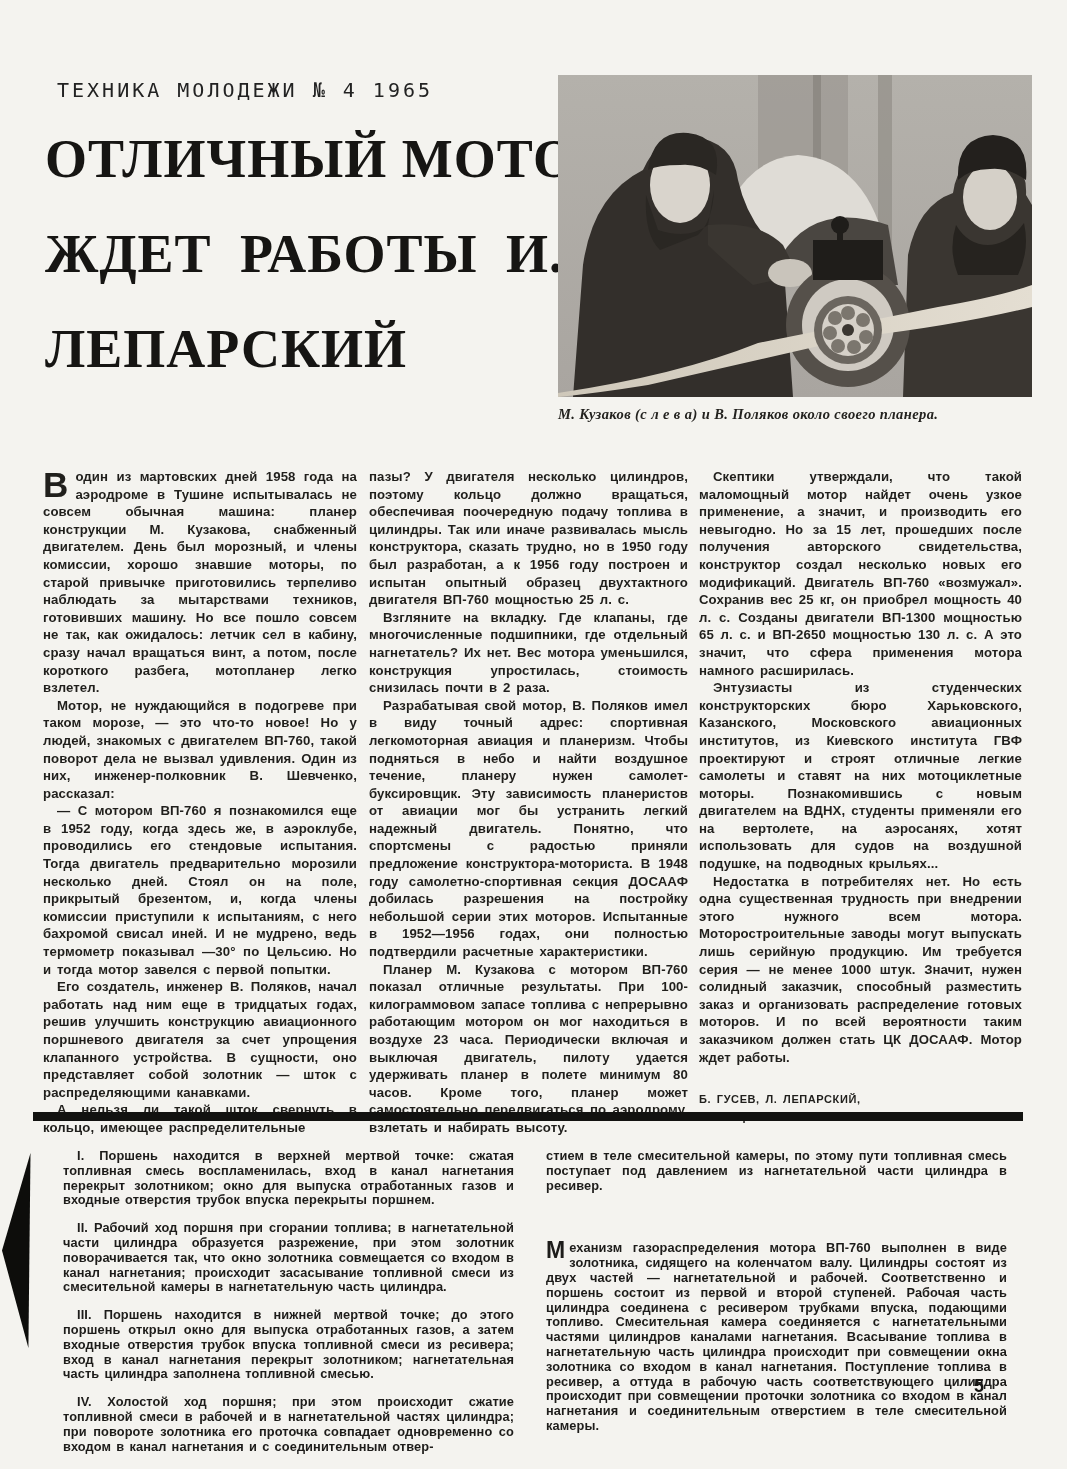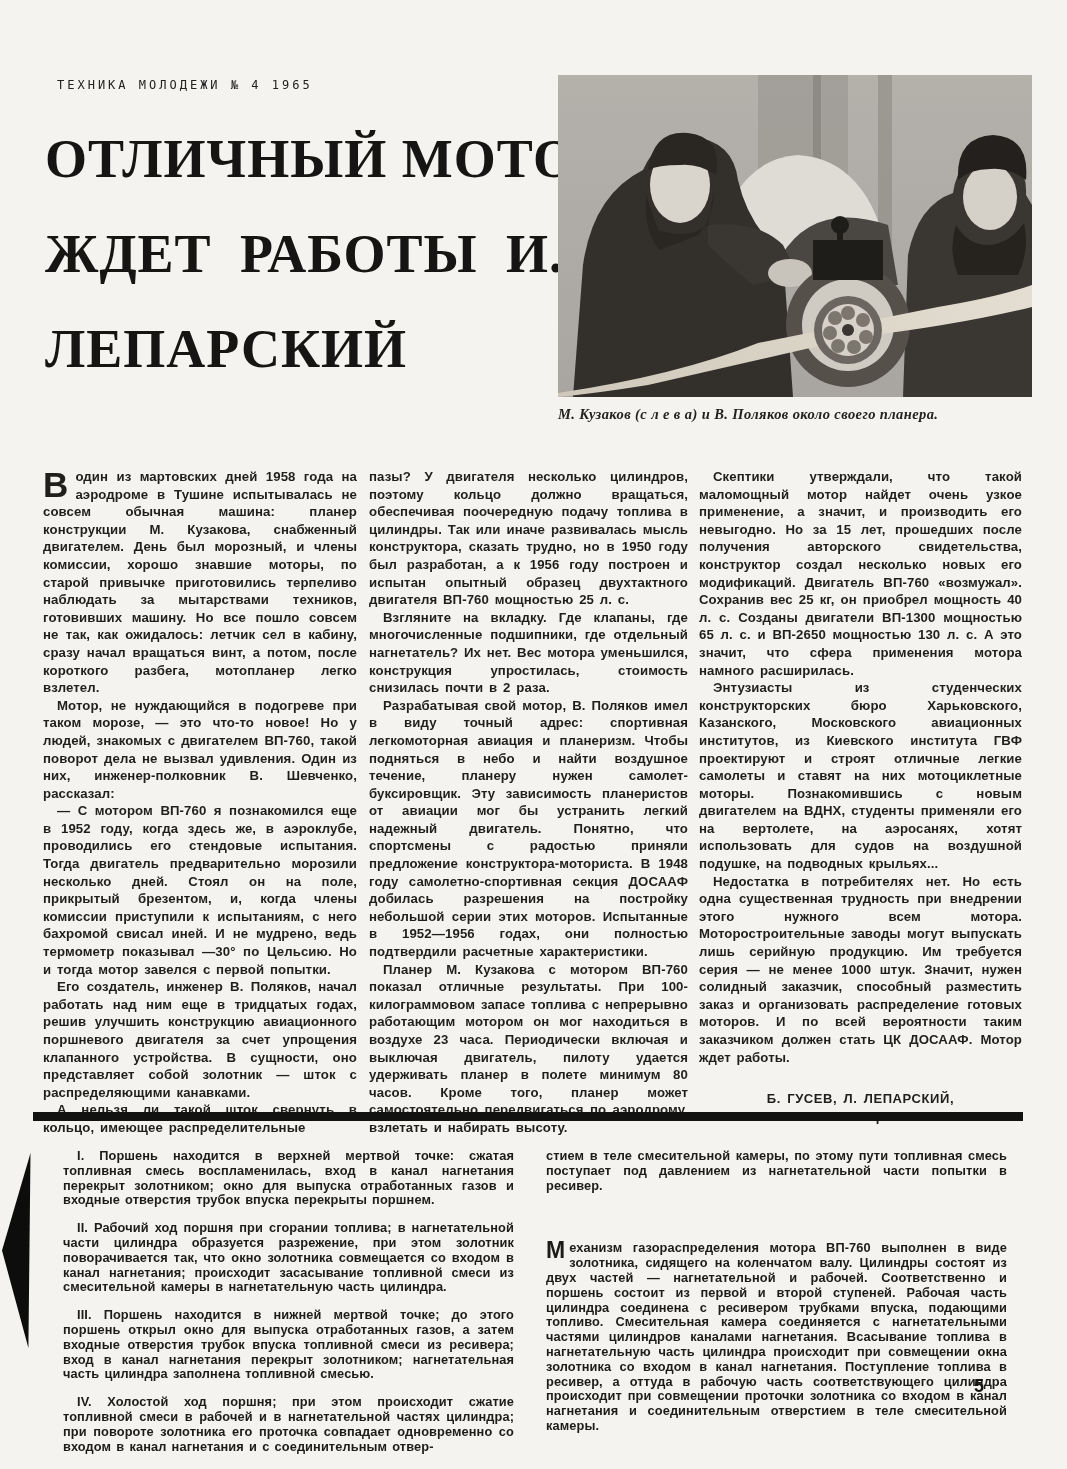--- a/index.html
+++ b/index.html
@@ -1,39 +1,39 @@
 <!DOCTYPE html>
 <html><head>
 <meta charset="utf-8">
 <style>
   html,body{margin:0;padding:0;background:#888;}
   .page{position:relative;width:1067px;height:1469px;background:#f4f3ef;overflow:hidden;
         font-family:"Liberation Sans",sans-serif;color:#1c1b19;}
   .magline{position:absolute;left:57px;top:78px;font-family:"DejaVu Sans Mono",monospace;
-           font-size:12px;letter-spacing:3px;color:#222;}
+           font-size:20px;letter-spacing:3px;color:#222;}
   .headline{position:absolute;left:45px;top:112px;width:515px;
             font-family:"Liberation Serif",serif;font-weight:700;font-size:54px;
             color:#161513;letter-spacing:1px;}
   .headline .hline{height:95px;line-height:95px;white-space:nowrap;}
   .headline .hline.sp{word-spacing:14px;}
   .photo{position:absolute;left:558px;top:75px;width:474px;height:322px;background:#b9b6b1;}
   .photo svg{display:block;}
   .caption{position:absolute;left:558px;top:406px;width:474px;text-align:left;
            font-family:"Liberation Serif",serif;font-style:italic;font-weight:700;
            font-size:14.5px;letter-spacing:.4px;color:#23221f;}
   .col{position:absolute;top:468px;text-align:justify;font-size:13.2px;line-height:17.6px;
        font-weight:700;letter-spacing:.1px;word-spacing:2px;color:#201f1c;}
   .col p{margin:0;text-indent:14px;}
   .col p.noindent{text-indent:0;}
   .c1{left:43px;width:314px;}
   .c2{left:369px;width:319px;}
   .c3{left:699px;width:323px;}
   .dropcap{float:left;font-size:35px;line-height:29px;font-weight:900;padding:2px 7px 0 0;
            font-family:"Liberation Sans",sans-serif;}
-  .byline{margin-top:24px;text-align:center;font-size:13px;line-height:18px;
+  .byline{margin-top:24px;text-align:left;font-size:11px;line-height:18px;
           letter-spacing:.6px;font-weight:700;}
   .rule{position:absolute;left:33px;top:1112px;width:990px;height:9px;background:#121210;}
   .fcol{position:absolute;top:1136px;text-align:justify;font-size:12.8px;line-height:14.8px;
         font-weight:700;letter-spacing:.1px;word-spacing:1.5px;color:#1d1c1a;}
   .fcol p{margin:13px;text-indent:14px;}
   .fcol p.noindent{text-indent:0;}
   .fl{left:50px;width:477px;}
   .fr{left:533px;width:487px;}
   .fr .gap{height:22px;}
   .mdrop{float:left;font-size:23px;line-height:17px;font-weight:900;padding:1px 4px 0 0;}
@@ -140,20 +140,20 @@
   <div class="arrow2"></div>
 
   <div class="fcol fl">
     <p>I. Поршень находится в верхней мертвой точке: сжатая топливная смесь воспламенилась, вход в канал нагнетания перекрыт золотником; окно для выпуска отработанных газов и входные отверстия трубок впуска перекрыты поршнем.</p>
     <p>II. Рабочий ход поршня при сгорании топлива; в нагнетательной части цилиндра образуется разрежение, при этом золотник поворачивается так, что окно золотника совмещается со входом в канал нагнетания; происходит засасывание топливной смеси из смесительной камеры в нагнетательную часть цилиндра.</p>
     <p>III. Поршень находится в нижней мертвой точке; до этого поршень открыл окно для выпуска отработанных газов, а затем входные отверстия трубок впуска топливной смеси из ресивера; вход в канал нагнетания перекрыт золотником; нагнетательная часть цилиндра заполнена топливной смесью.</p>
     <p>IV. Холостой ход поршня; при этом происходит сжатие топливной смеси в рабочей и в нагнетательной частях цилиндра; при повороте золотника его проточка совпадает одновременно со входом в канал нагнетания и с соединительным отвер-</p>
   </div>
 
   <div class="fcol fr">
-    <p class="noindent">стием в теле смесительной камеры, по этому пути топливная смесь поступает под давлением из нагнетательной части попытки в ресивер.</p>
+    <p class="noindent">стием в теле смесительной камеры, по этому пути топливная смесь поступает под давлением из нагнетательной части цилиндра в ресивер.</p>
     <div class="gap"></div>
     <p class="noindent"><span class="mdrop">М</span><span>еханизм газораспределения мотора ВП-760 выполнен в виде золотника, сидящего на коленчатом валу. Цилиндры состоят из двух частей — нагнетательной и рабочей. Соответственно и поршень состоит из первой и второй ступеней. Рабочая часть цилиндра соединена с ресивером трубками впуска, подающими топливо. Смесительная камера соединяется с нагнетательными частями цилиндров каналами нагнетания. Всасывание топлива в нагнетательную часть цилиндра происходит при совмещении окна золотника со входом в канал нагнетания. Поступление топлива в ресивер, а оттуда в рабочую часть соответствующего цилиндра происходит при совмещении проточки золотника со входом в канал нагнетания и соединительным отверстием в теле смесительной камеры.</span></p>
   </div>
 
   <div class="pagenum">5</div>
 
 </div>
 
 </body></html>

